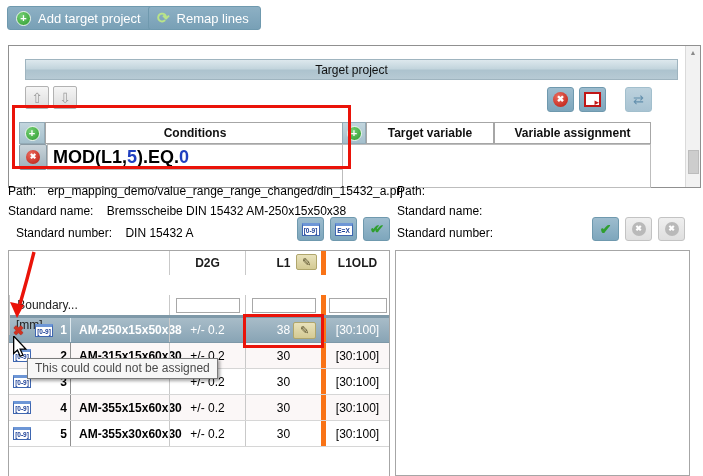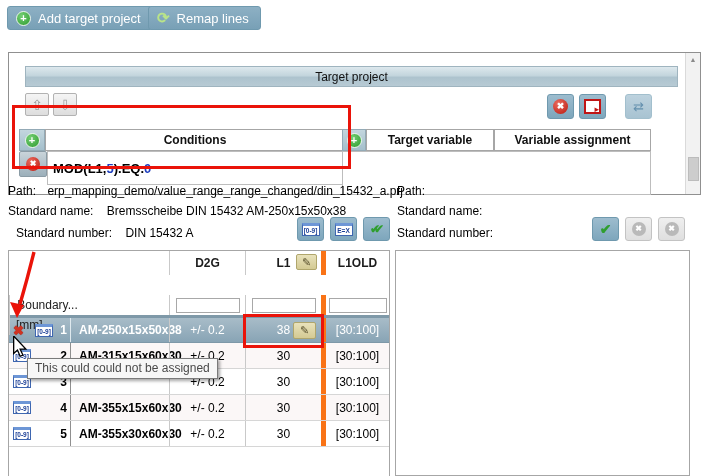--- a/index.html
+++ b/index.html
@@ -10,21 +10,21 @@
   
   .tbtn{position:absolute;top:6px;height:24px;display:flex;align-items:center;gap:7px;padding:0 11px 0 8px;
     background:linear-gradient(#8db0c4,#78a0b6);border:1px solid #6f99ae;border-radius:3px;
     color:#fff;font-size:13px;box-sizing:border-box;}
   .gplus{width:13px;height:13px;border-radius:50%;flex:0 0 13px;
     background:radial-gradient(circle at 35% 30%,#74cf74,#2e9b2e);border:1px solid #eaf6ea;
     color:#fff;font-size:11px;line-height:12px;text-align:center;font-weight:bold;}
   .remap-ic{color:#b9e489;font-size:15px;font-weight:bold;line-height:14px;}
 
   
-  .top-panel{position:absolute;left:8px;top:52px;width:693px;height:143px;background:#fff;border:1px solid #909090;box-sizing:border-box;}
+  .top-panel{position:absolute;left:8px;top:45px;width:693px;height:143px;background:#fff;border:1px solid #909090;box-sizing:border-box;}
   .vscroll{position:absolute;top:0;right:0;bottom:0;width:14px;background:#f2f2f2;border-left:1px solid #dadada;}
   .vscroll .up{position:absolute;top:3px;left:0;width:14px;text-align:center;color:#8a8a8a;font-size:7px;}
   .vscroll .thumb{position:absolute;left:2px;top:104px;height:22px;width:9px;background:#cdcdcd;border:1px solid #bcbcbc;}
   .tp-header{position:absolute;left:16px;top:13px;right:22px;height:21px;
     background:linear-gradient(#dde8ed 0%,#c3d5dd 45%,#adc3ce 55%,#b7cad4 100%);
     border:1px solid #9fb4bf;display:flex;align-items:center;justify-content:center;color:#111;box-sizing:border-box;}
   .sqbtn{position:absolute;width:24px;height:23px;background:linear-gradient(#f5f5f5,#dddddd);
     border:1px solid #b2b2b2;border-radius:2px;display:flex;align-items:center;justify-content:center;
     color:#9b9b9b;font-size:14px;box-sizing:border-box;}
   .icbtn{position:absolute;width:27px;height:25px;background:linear-gradient(#9dbcce,#7da6bc);
@@ -41,22 +41,22 @@
   .winic{width:18px;height:13px;background:#fff;border:1px solid #3e66b0;border-top:3px solid #6d96d6;
     font-size:6.5px;line-height:9px;text-align:center;color:#1c3f96;font-weight:bold;box-sizing:border-box;overflow:hidden;}
 
   
   .mini-plus{position:absolute;width:26px;height:22px;background:linear-gradient(#c3d6de,#a4bfcc);
     border:1px solid #93aab6;display:flex;align-items:center;justify-content:center;box-sizing:border-box;}
   .mini-head{position:absolute;height:22px;background:#fff;border:1px solid #a6a6a6;
     display:flex;align-items:center;justify-content:center;font-weight:600;color:#111;box-sizing:border-box;}
   .mini-del{position:absolute;width:28px;height:26px;background:linear-gradient(#c9d4da,#9cafba);
     border:1px solid #8a9ba5;border-radius:2px;display:flex;align-items:center;justify-content:center;box-sizing:border-box;}
-  .mini-cell{position:absolute;height:34px;background:#fff;border:1px solid #bdbdbd;
-    display:flex;align-items:center;padding-left:5px;box-sizing:border-box;font-weight:600;font-size:13px;}
+  .mini-cell{position:absolute;height:26px;background:#fff;border:1px solid #bdbdbd;
+    display:flex;align-items:center;padding-left:5px;box-sizing:border-box;font-weight:600;font-size:18px;}
   .blue{color:#1f3fbf;}
   .beq{font-weight:bold;}
   .empty-box{position:absolute;background:#fff;border:1px solid #bdbdbd;box-sizing:border-box;}
 
   
   .line{position:absolute;white-space:nowrap;}
   .smbtn{position:absolute;width:27px;height:24px;background:linear-gradient(#9dbcce,#7da6bc);
     border:1px solid #6f99ae;border-radius:3px;display:flex;align-items:center;justify-content:center;box-sizing:border-box;}
   .smbtn.dis{background:linear-gradient(#efefef,#dfdfdf);border-color:#c3c3c3;}
   .dblchk{letter-spacing:-6px;color:#2f9e2f;font-size:12px;font-weight:bold;padding-right:5px;}

